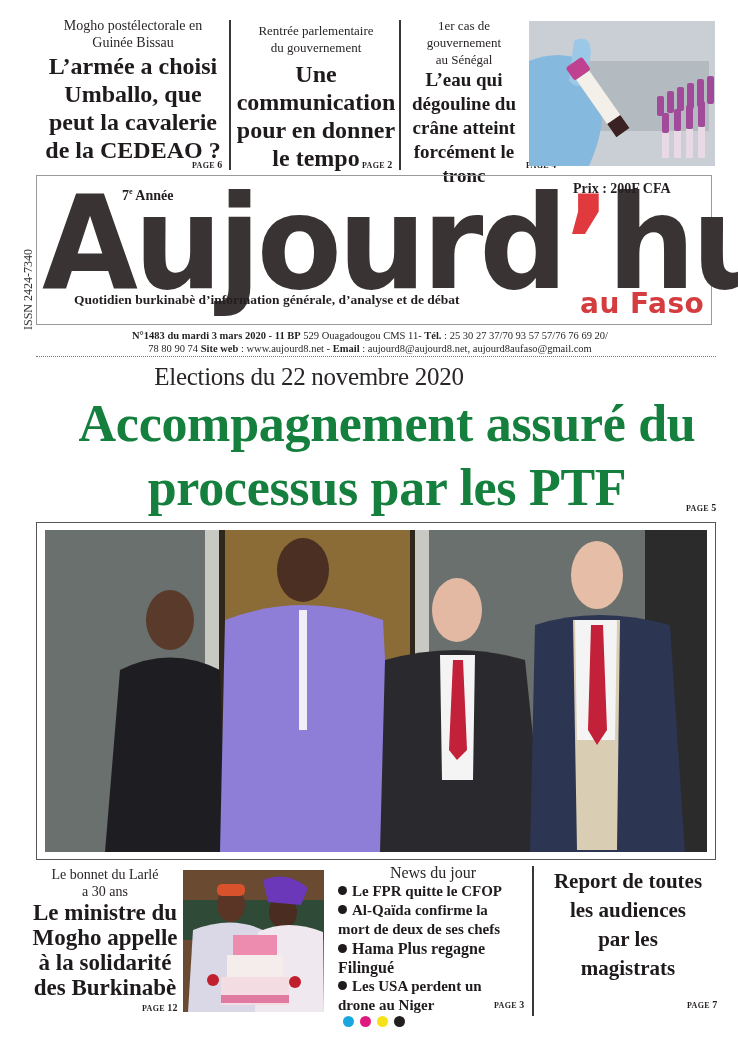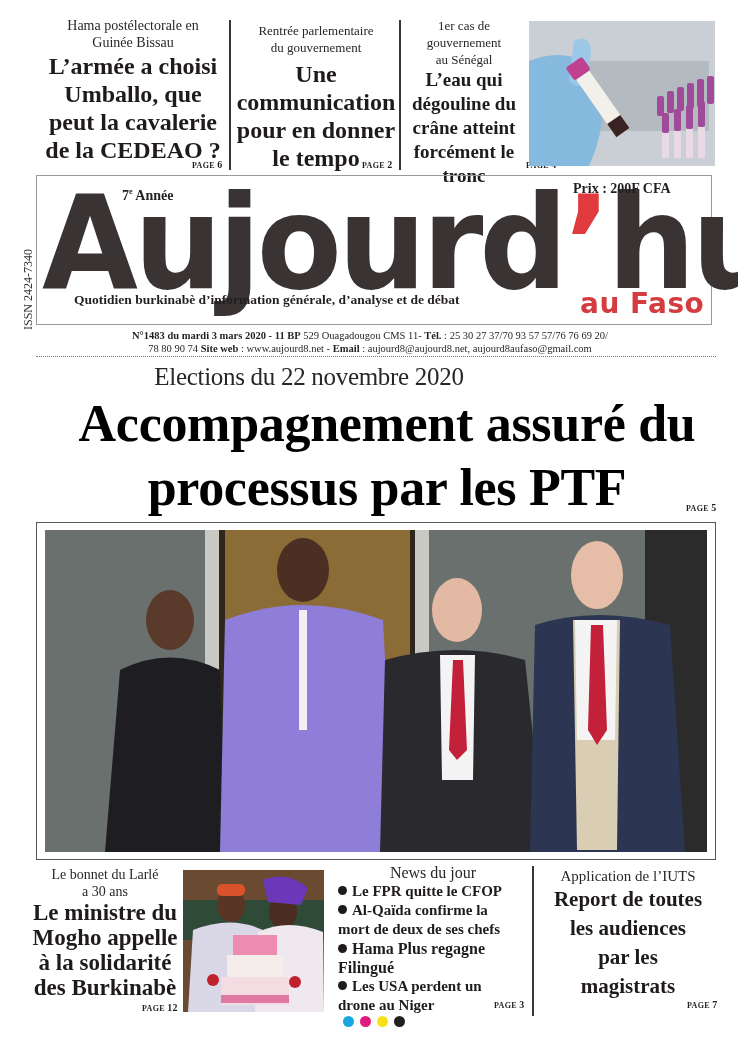--- a/index.html
+++ b/index.html
@@ -41,21 +41,21 @@
   .issn {
     position: absolute; left: 21px; top: 330px; font-size: 12px; color: #333;
     transform: rotate(-90deg); transform-origin: left top; white-space: nowrap;
   }
 
   .infoline { position: absolute; left: 40px; width: 660px; text-align: center; font-size: 10.5px; line-height: 13px; color: #231f20; }
   .dotted { position: absolute; left: 36px; width: 680px; border-top: 1px dotted #777; }
 
   
   .lead-kicker { position: absolute; left: 0; width: 618px; top: 362px; text-align: center; font-size: 25px; line-height: 30px; color: #2a2627; letter-spacing: -0.3px; }
-  .lead-hed { position: absolute; left: 0; width: 738px; top: 392px; text-align: center; font-weight: bold; font-size: 52px; line-height: 64px; color: #000000; letter-spacing: -0.3px; padding-left: 36px; }
+  .lead-hed { position: absolute; left: 0; width: 738px; top: 392px; text-align: center; font-weight: bold; font-size: 52px; line-height: 64px; color: #15803d; letter-spacing: -0.3px; padding-left: 36px; }
 
   .photo-frame { position: absolute; left: 36px; top: 522px; width: 680px; height: 338px; border: 1px solid #555; }
   .photo {
     position: absolute; left: 45px; top: 530px; width: 662px; height: 322px; overflow: hidden;
     background: linear-gradient(90deg, #5c6260 0%, #7c8380 18%, #3c3126 28%, #8a6a34 36%, #3c3126 46%, #6f7673 60%, #4f5552 80%, #2c2c2c 100%);
   }
 
   
   .bk { font-size: 14px; line-height: 17px; color: #2a2627; }
   .bh { font-weight: bold; font-size: 23px; line-height: 25px; color: #1f1b1c; }
@@ -64,21 +64,21 @@
   .bullet { display: inline-block; width: 9px; height: 9px; border-radius: 50%; background: #1f1b1c; margin-right: 5px; vertical-align: 1px; }
   .cmyk { position: absolute; top: 1016px; width: 11px; height: 11px; border-radius: 50%; }
 </style>
 </head>
 <body>
 
 <section>
 
   <article class="teaser" style="left:36px; top:17px; width:194px;">
     <div class="kicker">
-      <div>Hama postélectorale en</div>
+      <div>Mogho postélectorale en</div>
       <div>Guinée Bissau</div>
     </div>
     <div class="hed" style="margin-top:1px;">
       <div>L’armée a choisi</div>
       <div>Umballo, que</div>
       <div>peut la cavalerie</div>
       <div>de la CEDEAO ?</div>
     </div>
   </article>
   <div class="pageref" style="left:192px; top:159px;">
@@ -278,21 +278,20 @@
       <div>drone au Niger</div>
     </div>
   </article>
   <div class="pageref" style="left:494px; top:999px;">
     <span>PAGE</span> <b>3</b>
   </div>
 
   <div class="vrule" style="left:532px; top:866px; height:150px;"></div>
 
   <article class="teaser" style="left:537px; top:867px; width:182px;">
-    <div class="bk" style="font-size:15px; line-height:18px;">Application de l’IUTS</div>
     <div class="bh" style="font-size:21px; line-height:29px;">
       <div>Report de toutes</div>
       <div>les audiences</div>
       <div>par les</div>
       <div>magistrats</div>
     </div>
   </article>
   <div class="pageref" style="left:687px; top:999px;">
     <span>PAGE</span> <b>7</b>
   </div>

